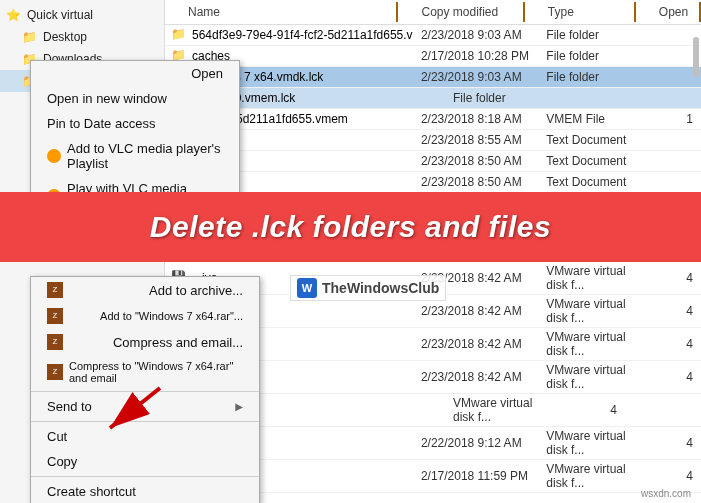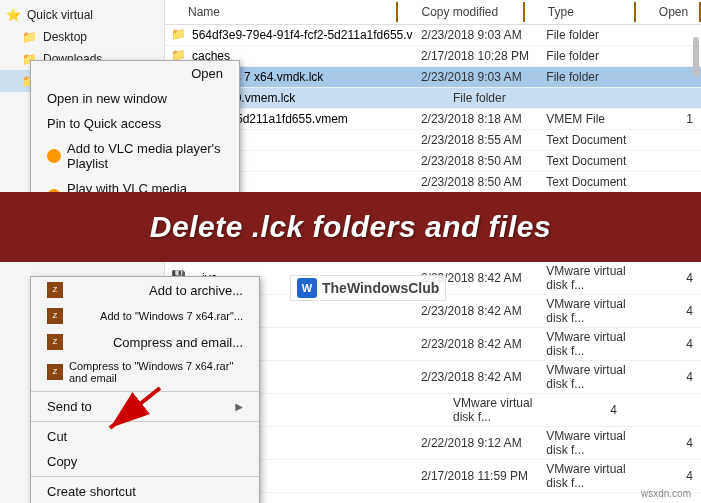--- a/index.html
+++ b/index.html
@@ -156,21 +156,21 @@
 
     .ctx-arrow { font-size: 10px; color: #666; }
 
     
     .blue-banner {
       position: absolute;
       top: 192px;
       left: 0;
       width: 701px;
       height: 70px;
-      background: #7f1d1d;
+      background: #ef4444;
       display: flex;
       align-items: center;
       justify-content: center;
       z-index: 30;
     }
 
     .blue-banner-text {
       color: #fff;
       font-size: 30px;
       font-weight: 900;
@@ -395,21 +395,21 @@
 </div>
 
 <div class="context-menu-top">
   <div class="ctx-item" style="font-weight:normal;justify-content:flex-end;">
     <span>Open</span>
   </div>
   <div class="ctx-item">
     <span>Open in new window</span>
   </div>
   <div class="ctx-item">
-    <span>Pin to Quick access</span>
+    <span>Pin to Date access</span>
   </div>
   <div class="ctx-item">
     <span class="vlc-icon"></span>
     <span>Add to VLC media player's Playlist</span>
   </div>
   <div class="ctx-item">
     <span class="vlc-icon"></span>
     <span>Play with VLC media player</span>
   </div>
   <div class="ctx-separator"></div>

